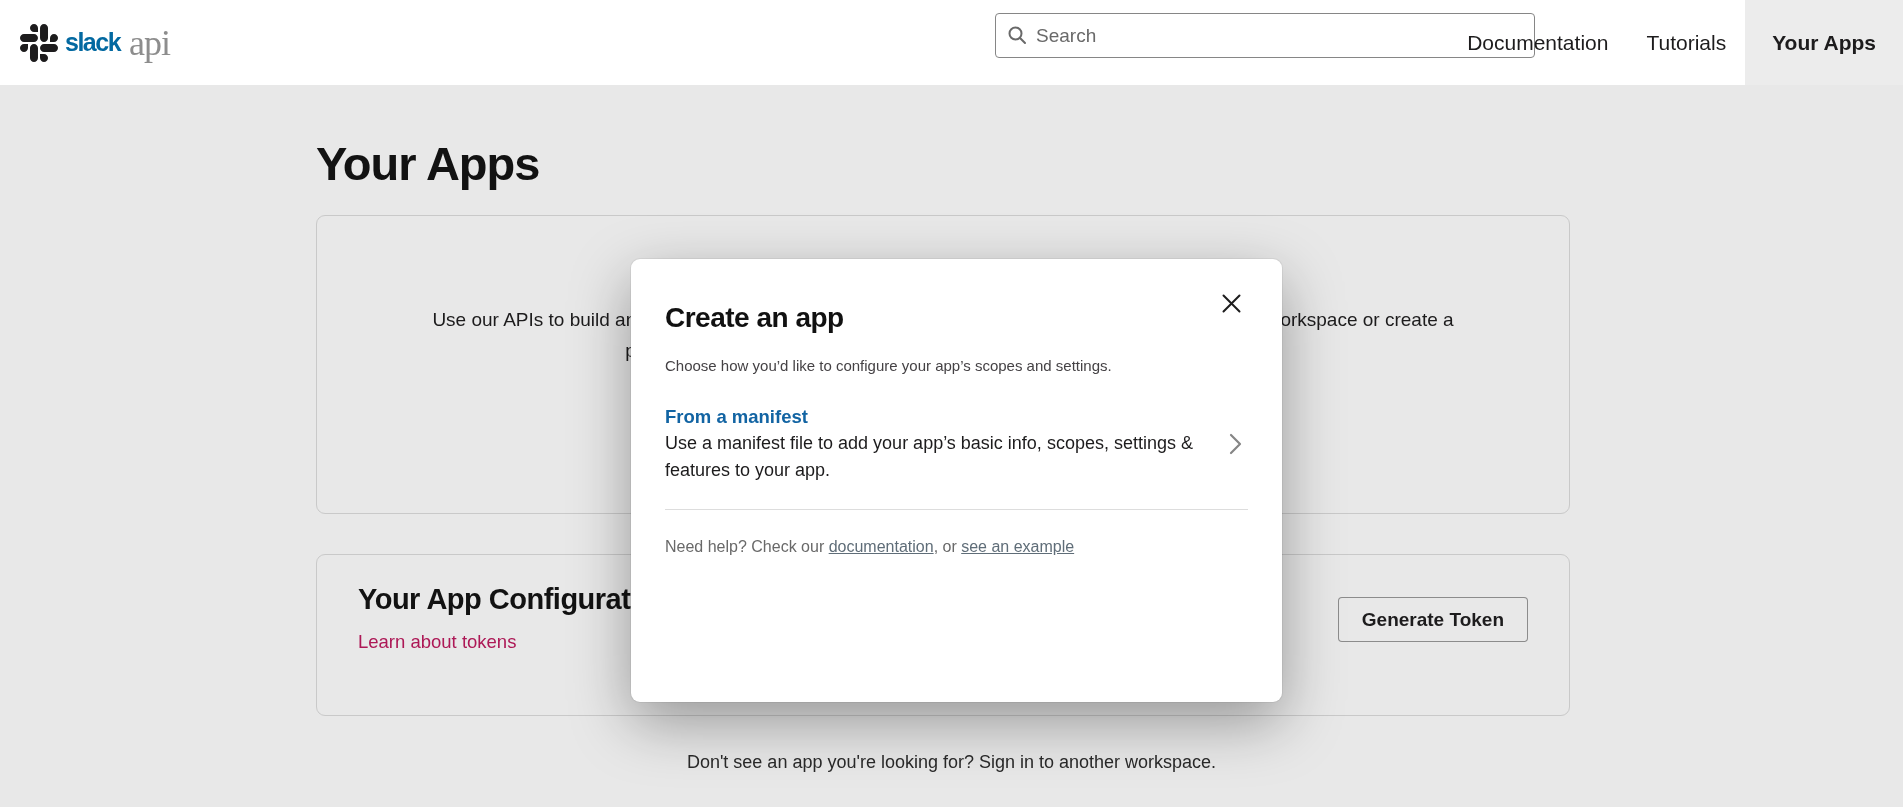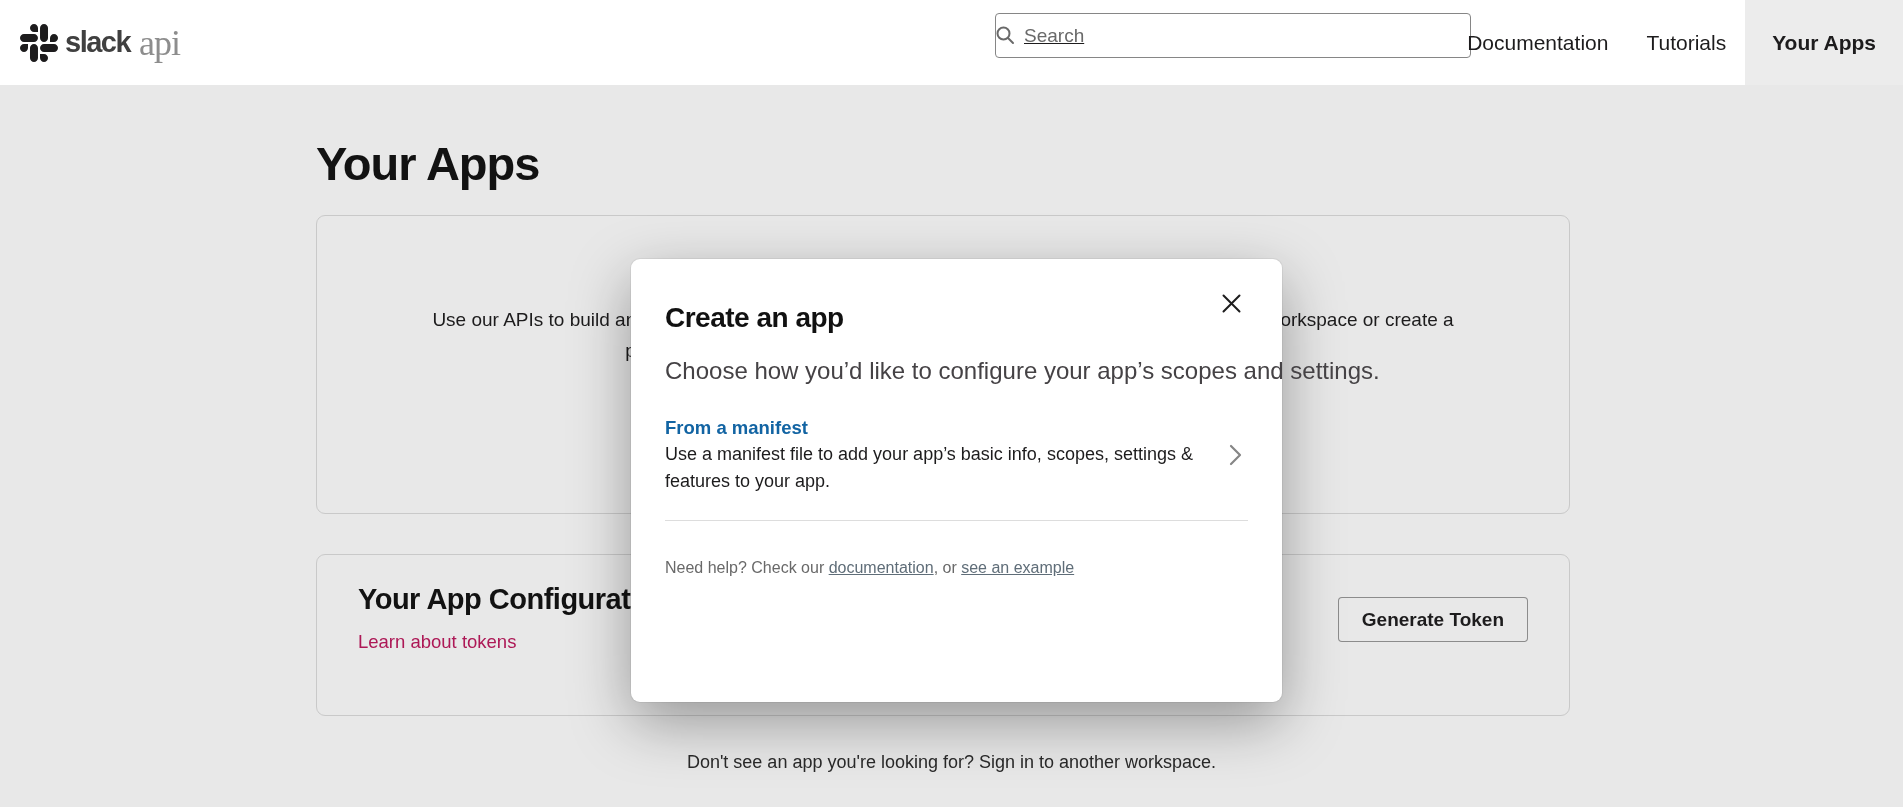--- a/index.html
+++ b/index.html
@@ -16,29 +16,29 @@
     position: absolute; top: 0; left: 0; right: 0; height: 86px;
     background: #ffffff; z-index: 60;
     border-bottom: 1px solid #e8e8e8;
   }
   .logo {
     position: absolute; left: 20px; top: 50%; transform: translateY(-50%);
     display: flex; align-items: center; gap: 7px; cursor: pointer;
   }
   .logo .hash { width: 38px; height: 38px; display: block; }
   .logo .brand {
-    font-size: 29px; font-weight: 800; letter-spacing: -1.5px; color: #404040;
+    font-size: 25px; font-weight: 800; letter-spacing: -1.5px; color: #0369a1;
   }
   .logo .suffix {
     font-size: 36px; font-weight: 400; letter-spacing: -1px; color: #8d8d8d; margin-left: 2px; font-family: Liberation Serif, serif;
   }
   .search {
-    position: absolute; left: 995px; top: 13px; width: 476px; height: 45px;
+    position: absolute; left: 995px; top: 13px; width: 540px; height: 45px;
     border: 1px solid #868686; border-radius: 4px; background: #ffffff;
-    display: flex; align-items: center; gap: 9px; text-decoration: underline;
+    display: flex; align-items: center; padding-left: 12px; gap: 9px;
   }
   .search input {
     border: none; outline: none; flex: 1; height: 100%;
     font-family: "Liberation Sans", sans-serif; font-size: 19px; color: #1d1c1d;
     background: transparent;
   }
   .search input::placeholder { color: #696969; }
   nav.header-nav {
     position: absolute; right: 0; top: 0; height: 100%;
     display: flex; align-items: stretch;
@@ -106,35 +106,35 @@
   }
   .modal-title {
     margin-top: 30px; font-size: 28px; font-weight: 800;
     letter-spacing: -0.5px; color: #111111;
   }
   .modal-close {
     position: absolute; top: 32px; right: 38px; width: 26px; height: 26px;
     background: none; border: none; cursor: pointer; padding: 2px;
   }
   .modal-subtitle {
-    margin-top: 23px; font-size: 24px; color: #454245; white-space: nowrap;
+    margin-top: 23px; font-size: 15px; color: #454245; white-space: nowrap;
   }
   .option { position: relative; padding-right: 44px; cursor: pointer; }
   .option-1 { margin-top: 29px; }
   .option-title { font-size: 18.5px; font-weight: 700; line-height: 27px; }
   .option-title.blue { color: #1264a3; }
   .option-title.dark { color: #1d1c1d; }
   .option-desc {
     font-size: 18px; line-height: 27px; color: #1d1c1d; max-width: 543px;
   }
   .option .chevron {
     position: absolute; right: 6px; top: 50%; transform: translateY(-50%);
   }
   .modal-divider { border: none; border-top: 1px solid #dddddd; margin: 25px 0 27px 0; }
-  .modal-help { margin-top: 38px; font-size: 16px; color: #696969; }
+  .modal-help { margin-top: 28px; font-size: 16px; color: #696969; }
   .modal-help a { color: #5f6d78; text-decoration: underline; cursor: pointer; }
 </style>
 </head>
 <body>
 
 <div id="app">
 
   <header>
     <div class="logo">
       <svg class="hash" viewBox="0 0 122.8 122.8" xmlns="http://www.w3.org/2000/svg">

